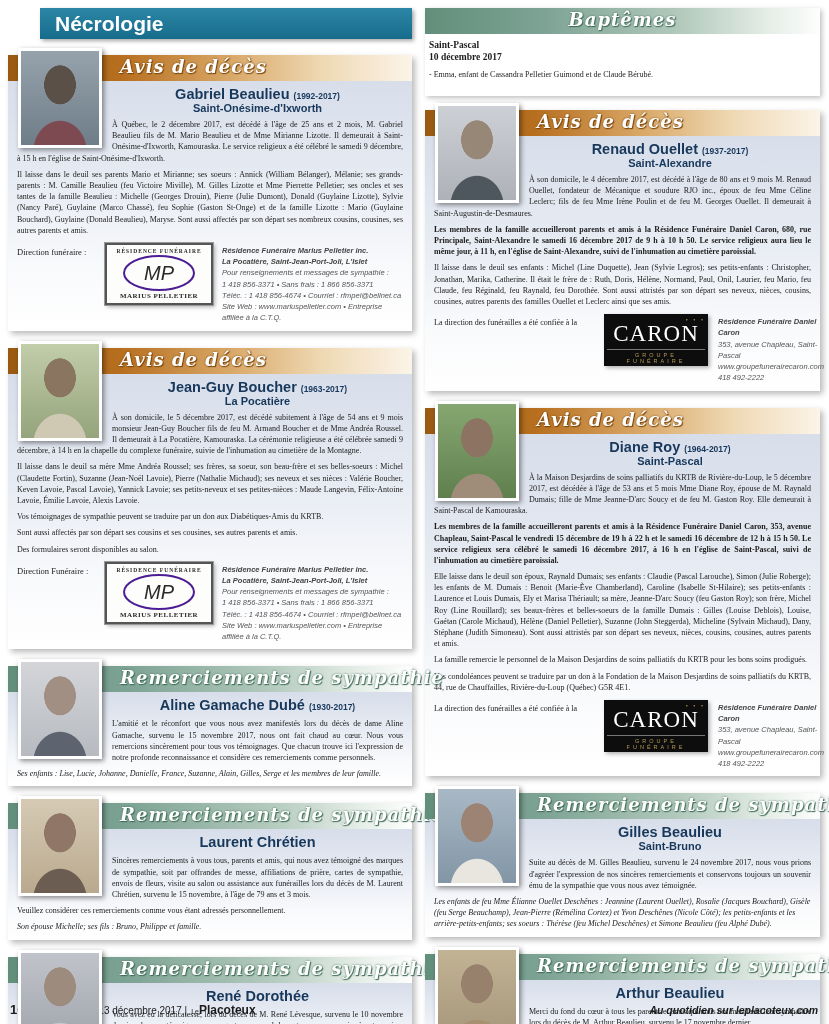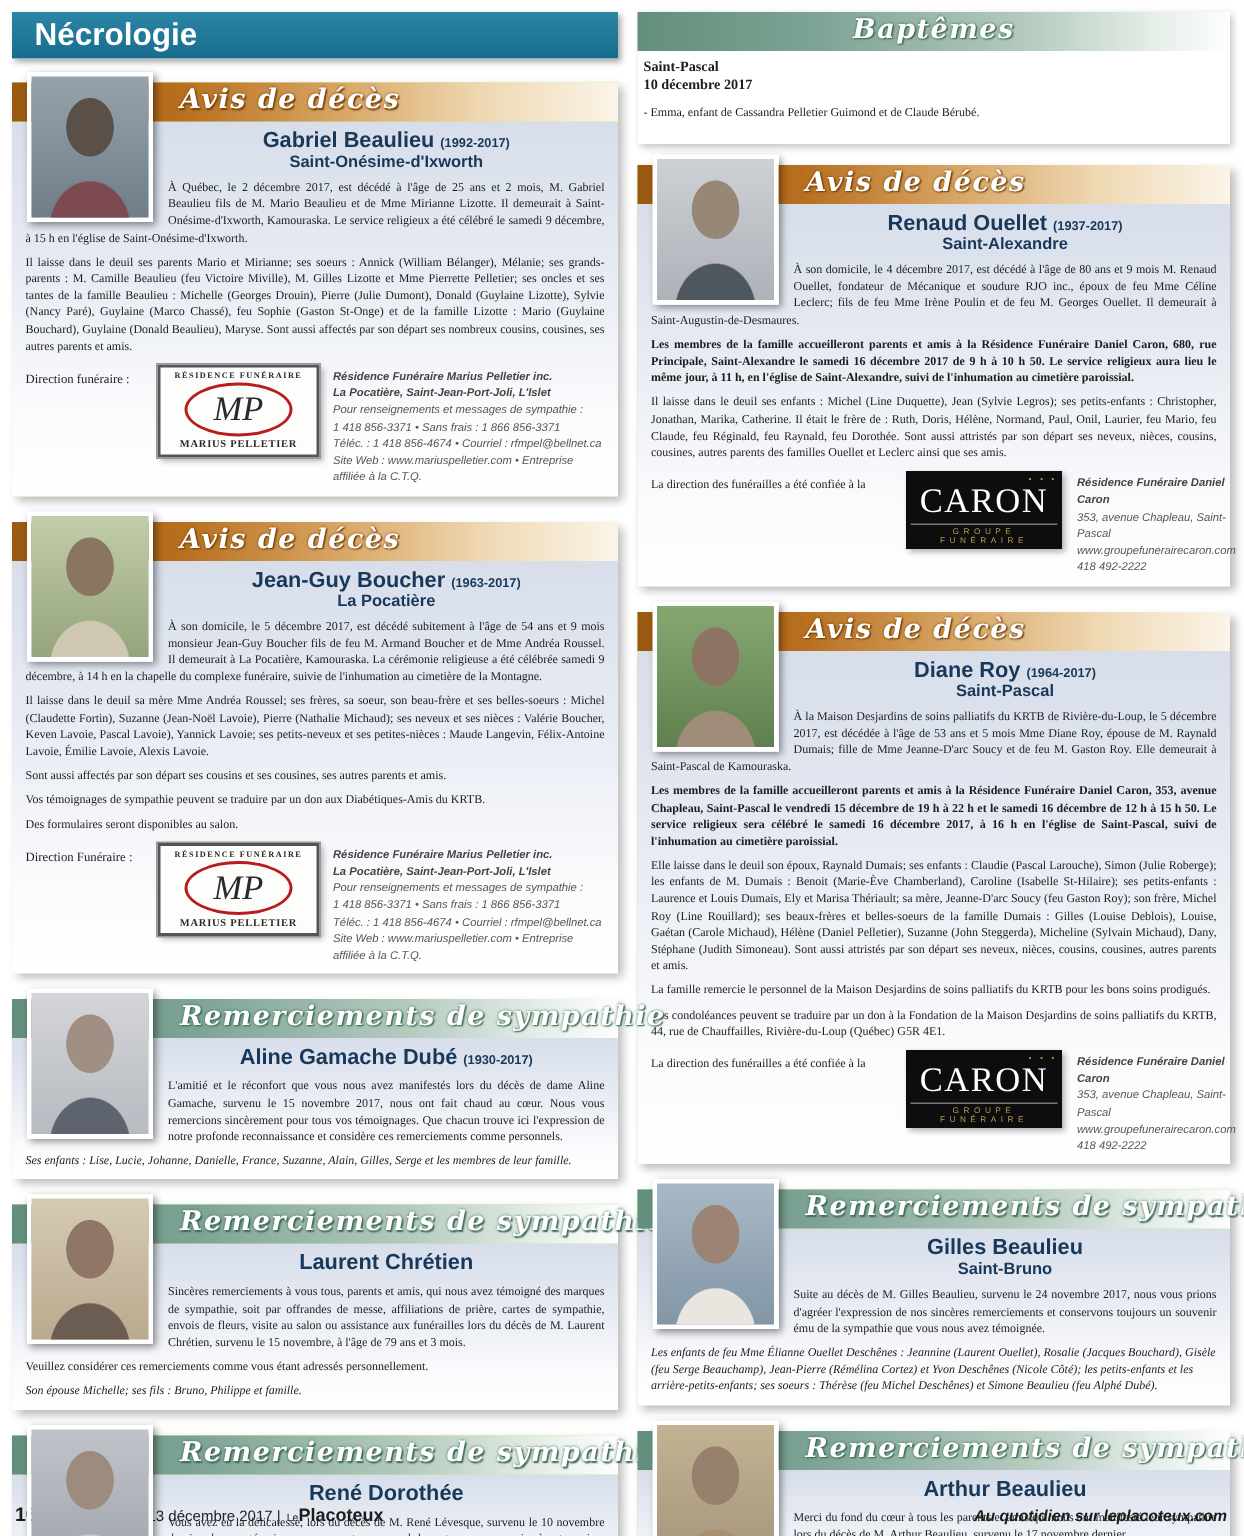--- a/index.html
+++ b/index.html
@@ -5,21 +5,21 @@
   * { margin:0; padding:0; box-sizing:border-box; }
   html,body { width:829px; height:1024px; background:#fff; overflow:hidden;
     font-family:"Liberation Serif","DejaVu Serif",serif; color:#1c1c1c; position:relative; }
   .wrap { display:flex; gap:13px; padding:8px 9px 0 8px; }
   .col-left { width:404px; flex:0 0 404px; }
   .col-right { width:395px; flex:0 0 395px; }
 
   
   .nec-header { background:linear-gradient(180deg,#2c86a5,#176c8c); height:31px; line-height:31px;
     color:#fff; font-family:"Liberation Sans",sans-serif; font-weight:bold; font-size:21px;
-    padding-left:15px; box-shadow:2px 2px 4px rgba(0,0,0,.35); margin-bottom:16px; }
+    padding-left:15px; box-shadow:2px 2px 4px rgba(0,0,0,.35); margin-bottom:16px;margin-left:32px; }
 
   
   .card { margin-bottom:17px; box-shadow:3px 3px 6px rgba(0,0,0,.28); background:#bef264; }
   .banner { height:26px; position:relative; }
   .banner.orange { background:linear-gradient(90deg,#9a5911 0%,#b76f1f 28%,#d9a868 55%,#efd9b4 78%,#fbf4e8 100%); }
   .banner.green  { background:linear-gradient(90deg,#628f7b 0%,#7da394 30%,#b3cabd 65%,#e7efe9 88%,#fdfefd 100%); }
   .script { font-family:"DejaVu Serif",serif; font-style:italic; font-weight:bold; font-size:18px;
     color:#fff; letter-spacing:1px; line-height:24px; padding-left:112px; display:block; white-space:nowrap; }
   .banner.orange .script { text-shadow:1px 1px 1px #7a4408, 0 0 2px #7a4408; }
   .banner.green  .script { text-shadow:1px 1px 1px #3f6b57, 0 0 2px #3f6b57;text-align:center; }
@@ -55,22 +55,22 @@
 
   
   .dir-row { display:flex; align-items:flex-start; margin-top:7px; }
   .dir-label { font-size:8.5px; width:88px; flex:0 0 88px; padding-top:4px; }
   .dir-label.wide { width:170px; flex:0 0 170px; font-size:8px; }
 
   .mp-logo { width:108px; flex:0 0 108px; border:2px solid #555; outline:1px solid #999; background:#fdfdfb;
     padding:3px 2px; text-align:center; font-family:"Liberation Serif",serif; color:#2a2a2a; margin-right:9px;
     box-shadow:2px 2px 4px rgba(0,0,0,.3); }
   .mp-top { font-size:5.5px; letter-spacing:1px; font-weight:bold; }
-  .mp-oval { width:72px; height:36px; border:2px solid #b91c1c; border-radius:50%; margin:1px auto;
-    font-family:Liberation Serif, serif; font-style:italic; font-size:23px; line-height:32px; }
+  .mp-oval { width:72px; height:36px; border:2px solid #4c1d95; border-radius:50%; margin:1px auto;
+    font-family:Liberation Sans, sans-serif; font-style:italic; font-size:20px; line-height:32px; }
   .mp-bottom { font-size:7px; font-weight:bold; letter-spacing:.5px; }
 
   .caron-logo { width:104px; flex:0 0 104px; background:#0d0d0d; color:#fff; text-align:center;
     padding:4px 3px 2px; margin-right:10px; box-shadow:2px 2px 4px rgba(0,0,0,.3); }
   .caron-dots { color:#b59a55; font-size:6px; letter-spacing:2px; text-align:right; line-height:4px; }
   .caron-word { font-family:"Liberation Serif",serif; font-size:23px; line-height:24px; letter-spacing:1px; }
   .caron-sub { border-top:1px solid #777; margin-top:3px; padding-top:2px; color:#b59a55;
     font-family:"Liberation Sans",sans-serif; font-size:5.5px; letter-spacing:3px; }
 
   .fh-lines { font-family:"Liberation Sans",sans-serif; font-style:italic; font-size:7.5px;
@@ -138,22 +138,22 @@
         <span class="script">Avis de décès</span>
       </div>
       <div class="content">
         <div class="photo">
             <div class="photo-inner ph-jeanguy"></div>
           </div>
         <div class="name"><span>Jean-Guy Boucher</span> <span class="years">(1963-2017)</span></div>
         <div class="place">La Pocatière</div>
         <p class="body">À son domicile, le 5 décembre 2017, est décédé subitement à l'âge de 54 ans et 9 mois monsieur Jean-Guy Boucher fils de feu M. Armand Boucher et de Mme Andréa Roussel. Il demeurait à La Pocatière, Kamouraska. La cérémonie religieuse a été célébrée samedi 9 décembre, à 14 h en la chapelle du complexe funéraire, suivie de l'inhumation au cimetière de la Montagne.</p>
         <p class="body">Il laisse dans le deuil sa mère Mme Andréa Roussel; ses frères, sa soeur, son beau-frère et ses belles-soeurs : Michel (Claudette Fortin), Suzanne (Jean-Noël Lavoie), Pierre (Nathalie Michaud); ses neveux et ses nièces : Valérie Boucher, Keven Lavoie, Pascal Lavoie), Yannick Lavoie; ses petits-neveux et ses petites-nièces : Maude Langevin, Félix-Antoine Lavoie, Émilie Lavoie, Alexis Lavoie.</p>
+        <p class="body">Vos témoignages de sympathie peuvent se traduire par un don aux Diabétiques-Amis du KRTB.</p>
         <p class="body">Sont aussi affectés par son départ ses cousins et ses cousines, ses autres parents et amis.</p>
-        <p class="body">Vos témoignages de sympathie peuvent se traduire par un don aux Diabétiques-Amis du KRTB.</p>
         <p class="body">Des formulaires seront disponibles au salon.</p>
         <div class="dir-row">
           <div class="dir-label">Direction Funéraire :</div>
           <div class="mp-logo">
             <div class="mp-top">RÉSIDENCE FUNÉRAIRE</div>
             <div class="mp-oval">MP</div>
             <div class="mp-bottom">MARIUS PELLETIER</div>
           </div>
           <div class="fh-lines mp-lines">
             <div>Résidence Funéraire Marius Pelletier inc.</div>

